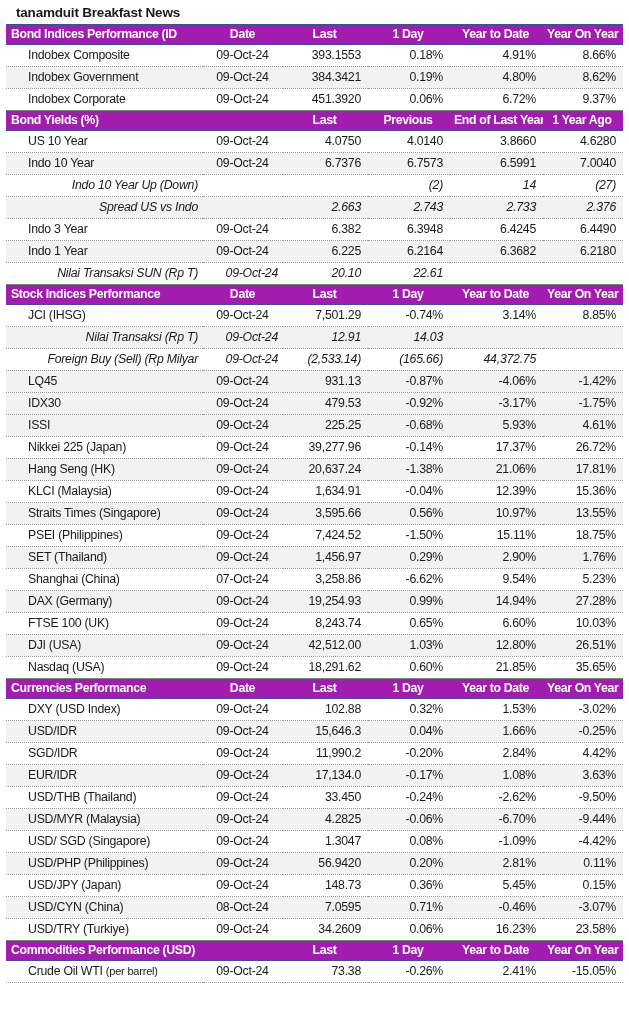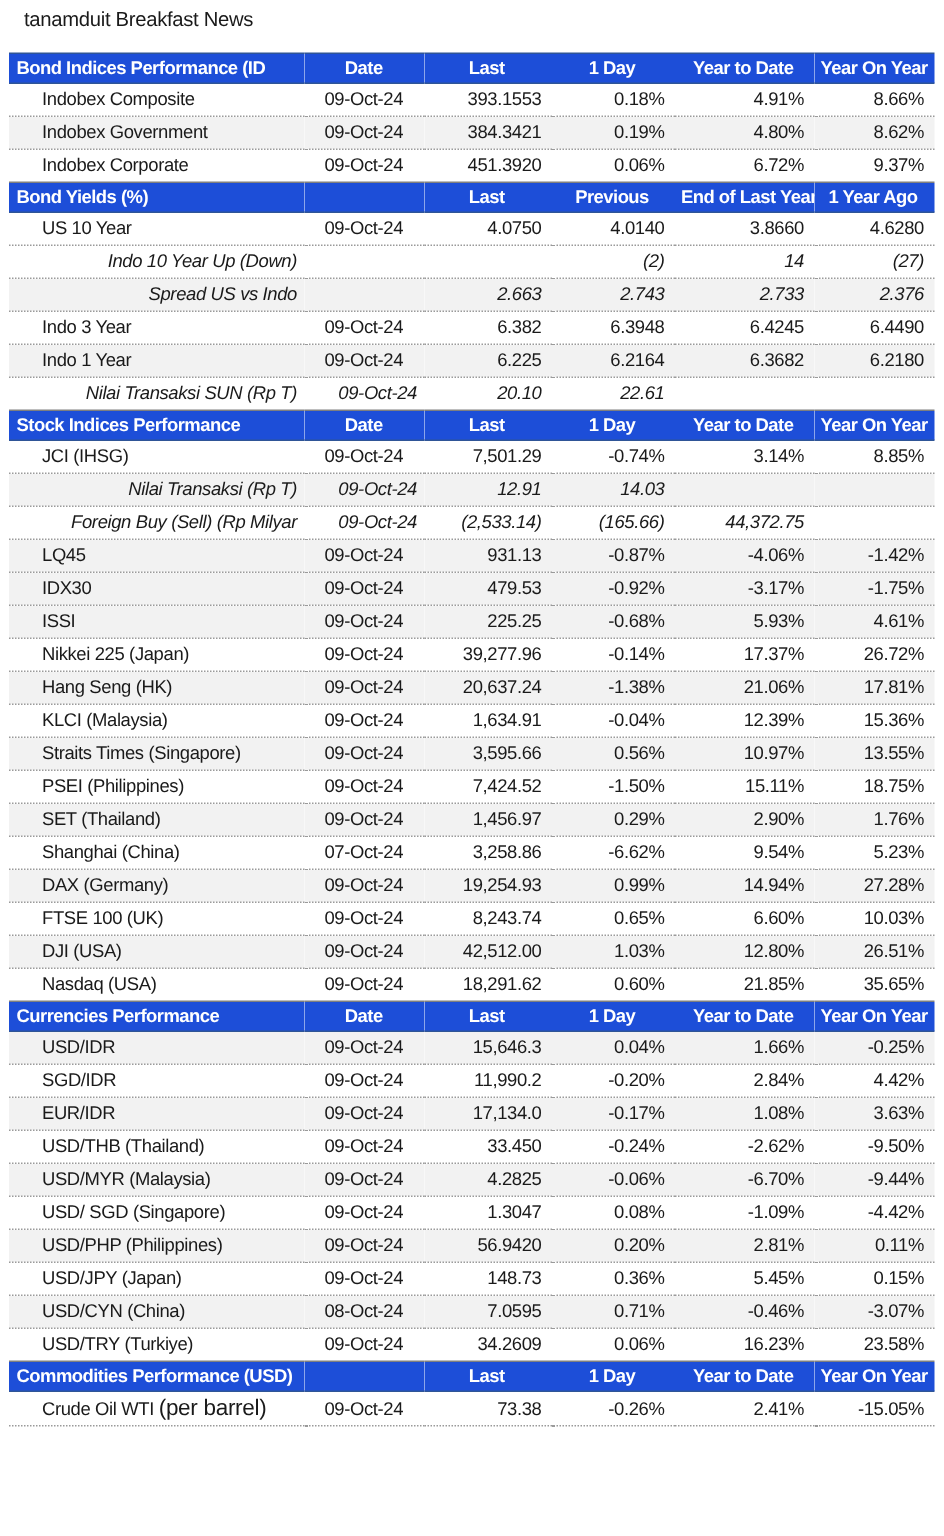--- a/index.html
+++ b/index.html
@@ -17,42 +17,42 @@
   }
   .page {
     width: 629px;
     height: 1024px;
     box-sizing: border-box;
     padding: 4px 6px 0 6px;
     position: relative;
   }
   .doc-title {
     font-size: 13.5px;
-    font-weight: normal;
+    font-weight: bold;
     color: #1a1a1a;
     letter-spacing: -0.2px;
-    padding: 1px 0 14px 10px;
+    padding: 1px 0 3px 10px;
     line-height: 16px;
     white-space: nowrap;
   }
   table.sheet {
     width: 617px;
     border-collapse: collapse;
     table-layout: fixed;
     font-size: 12.3px;
   }
   col.c-label  { width: 197px; }
   col.c-date   { width: 80px;  }
   col.c-last   { width: 85px;  }
   col.c-day    { width: 82px;  }
   col.c-ytd    { width: 93px;  }
   col.c-yoy    { width: 80px;  }
 
   tr.sec-head > td {
-    background: #1d4ed8;
+    background: #a21caf;
     color: #ffffff;
     font-weight: bold;
     font-size: 12.3px;
     letter-spacing: -0.35px;
     height: 19px;
     line-height: 19px;
     padding: 0 5px 0 4px;
     border-top: 1px solid #2F5597;
     border-bottom: 1px solid #2F5597;
     overflow: hidden;
@@ -79,21 +79,21 @@
   tr.data > td.lbl {
     text-align: left;
     padding-left: 22px;
   }
   tr.data > td.ctr { text-align: center; }
   tr.data > td.num { text-align: right; padding-right: 7px; }
   tr.data.ital > td { font-style: italic; text-align: right; }
   tr.data.lastrow > td { border-bottom: 1px solid #7f7f7f; }
 
   td .sub {
-    font-size: 15px;
+    font-size: 11px;
     letter-spacing: -0.2px;
   }
 </style>
 </head>
 <body>
 
 <div class="page">
 
   <div class="doc-title">tanamduit Breakfast News</div>
 
@@ -148,20 +148,28 @@
           <td class="num">1 Year Ago</td>
         </tr>
         <tr class="data">
           <td class="lbl">US 10 Year</td>
           <td class="ctr">09-Oct-24</td>
           <td class="num">4.0750</td>
           <td class="num">4.0140</td>
           <td class="num">3.8660</td>
           <td class="num">4.6280</td>
         </tr>
+        <tr class="data alt">
+          <td class="lbl">Indo 10 Year</td>
+          <td class="ctr">09-Oct-24</td>
+          <td class="num">6.7376</td>
+          <td class="num">6.7573</td>
+          <td class="num">6.5991</td>
+          <td class="num">7.0040</td>
+        </tr>
         <tr class="data ital">
           <td class="lbl">Indo 10 Year Up (Down)</td>
           <td class="ctr"></td>
           <td class="num"></td>
           <td class="num">(2)</td>
           <td class="num">14</td>
           <td class="num">(27)</td>
         </tr>
         <tr class="data alt ital">
           <td class="lbl">Spread US vs Indo</td>
@@ -340,20 +348,28 @@
           <td class="num">35.65%</td>
         </tr>
         <tr class="sec-head">
           <td class="lbl">Currencies Performance</td>
           <td class="ctr">Date</td>
           <td class="num">Last</td>
           <td class="num">1 Day</td>
           <td class="num">Year to Date</td>
           <td class="num">Year On Year</td>
         </tr>
+        <tr class="data">
+          <td class="lbl">DXY (USD Index)</td>
+          <td class="ctr">09-Oct-24</td>
+          <td class="num">102.88</td>
+          <td class="num">0.32%</td>
+          <td class="num">1.53%</td>
+          <td class="num">-3.02%</td>
+        </tr>
         <tr class="data alt">
           <td class="lbl">USD/IDR</td>
           <td class="ctr">09-Oct-24</td>
           <td class="num">15,646.3</td>
           <td class="num">0.04%</td>
           <td class="num">1.66%</td>
           <td class="num">-0.25%</td>
         </tr>
         <tr class="data">
           <td class="lbl">SGD/IDR</td>

